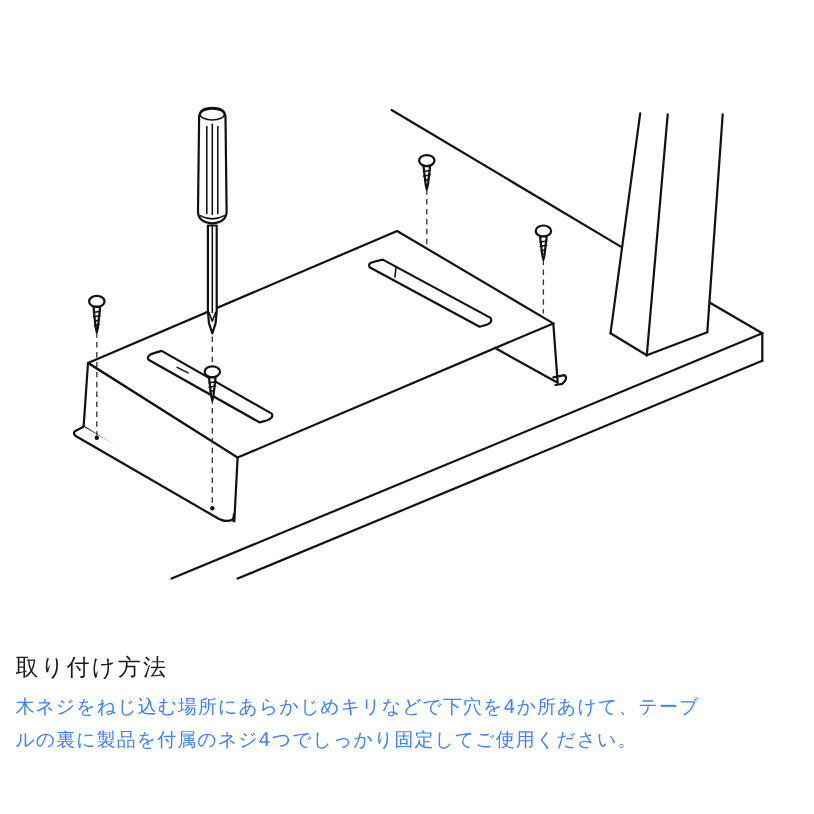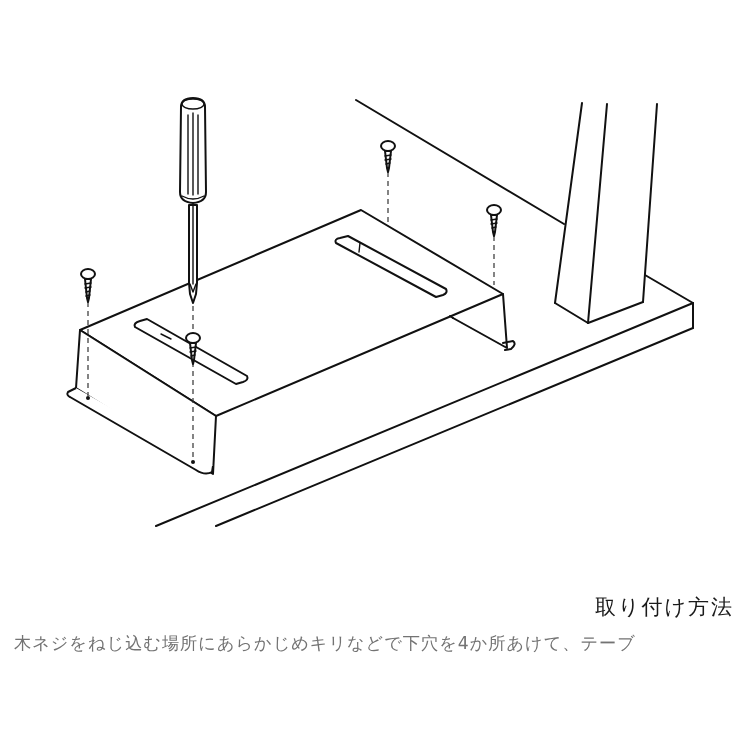--- a/index.html
+++ b/index.html
@@ -33,29 +33,28 @@
       top: 592px;
       width: 720px;
     }
     .heading {
       font-size: 21px;
       letter-spacing: 2px;
       line-height: 30px;
       margin: 0 0 6px 0;
       font-weight: normal;
       color: #1a1a1a;
-      text-align: right;
     }
     .body-line {
       font-size: 17.2px;
       line-height: 30px;
       margin: 0;
       white-space: nowrap;
       letter-spacing: 1px;
-      color: #737373;
+      color: #3b82f6;
     }
     .stroke { fill: none; stroke: #111111; stroke-width: 2; stroke-linejoin: round; stroke-linecap: round; }
     .thin { fill: none; stroke: #111111; stroke-width: 1.4; stroke-linejoin: round; stroke-linecap: round; }
     .dash { fill: none; stroke: #333333; stroke-width: 1.2; stroke-dasharray: 5 4; }
     .fillw { fill: #ffffff; stroke: #111111; stroke-width: 2; stroke-linejoin: round; }
   </style>
 </head>
 <body>
 
 <div class="illustration">
@@ -141,13 +140,14 @@
       <path class="fillw" d="M189,205 L197,205 L197,283 L196,294 L193,303 L190,294 L189,283 Z"></path>
       <line class="thin" x1="193" y1="206" x2="193" y2="284"></line>
       <path class="thin" d="M190,284 L193,292 L196,284"></path>
     </g>
   </svg>
 </div>
 
 <div class="instructions">
   <h2 class="heading">取り付け方法</h2>
   <p class="body-line">木ネジをねじ込む場所にあらかじめキリなどで下穴を4か所あけて、テーブ</p>
+  <p class="body-line">ルの裏に製品を付属のネジ4つでしっかり固定してご使用ください。</p>
 </div>
 
 </body></html>

